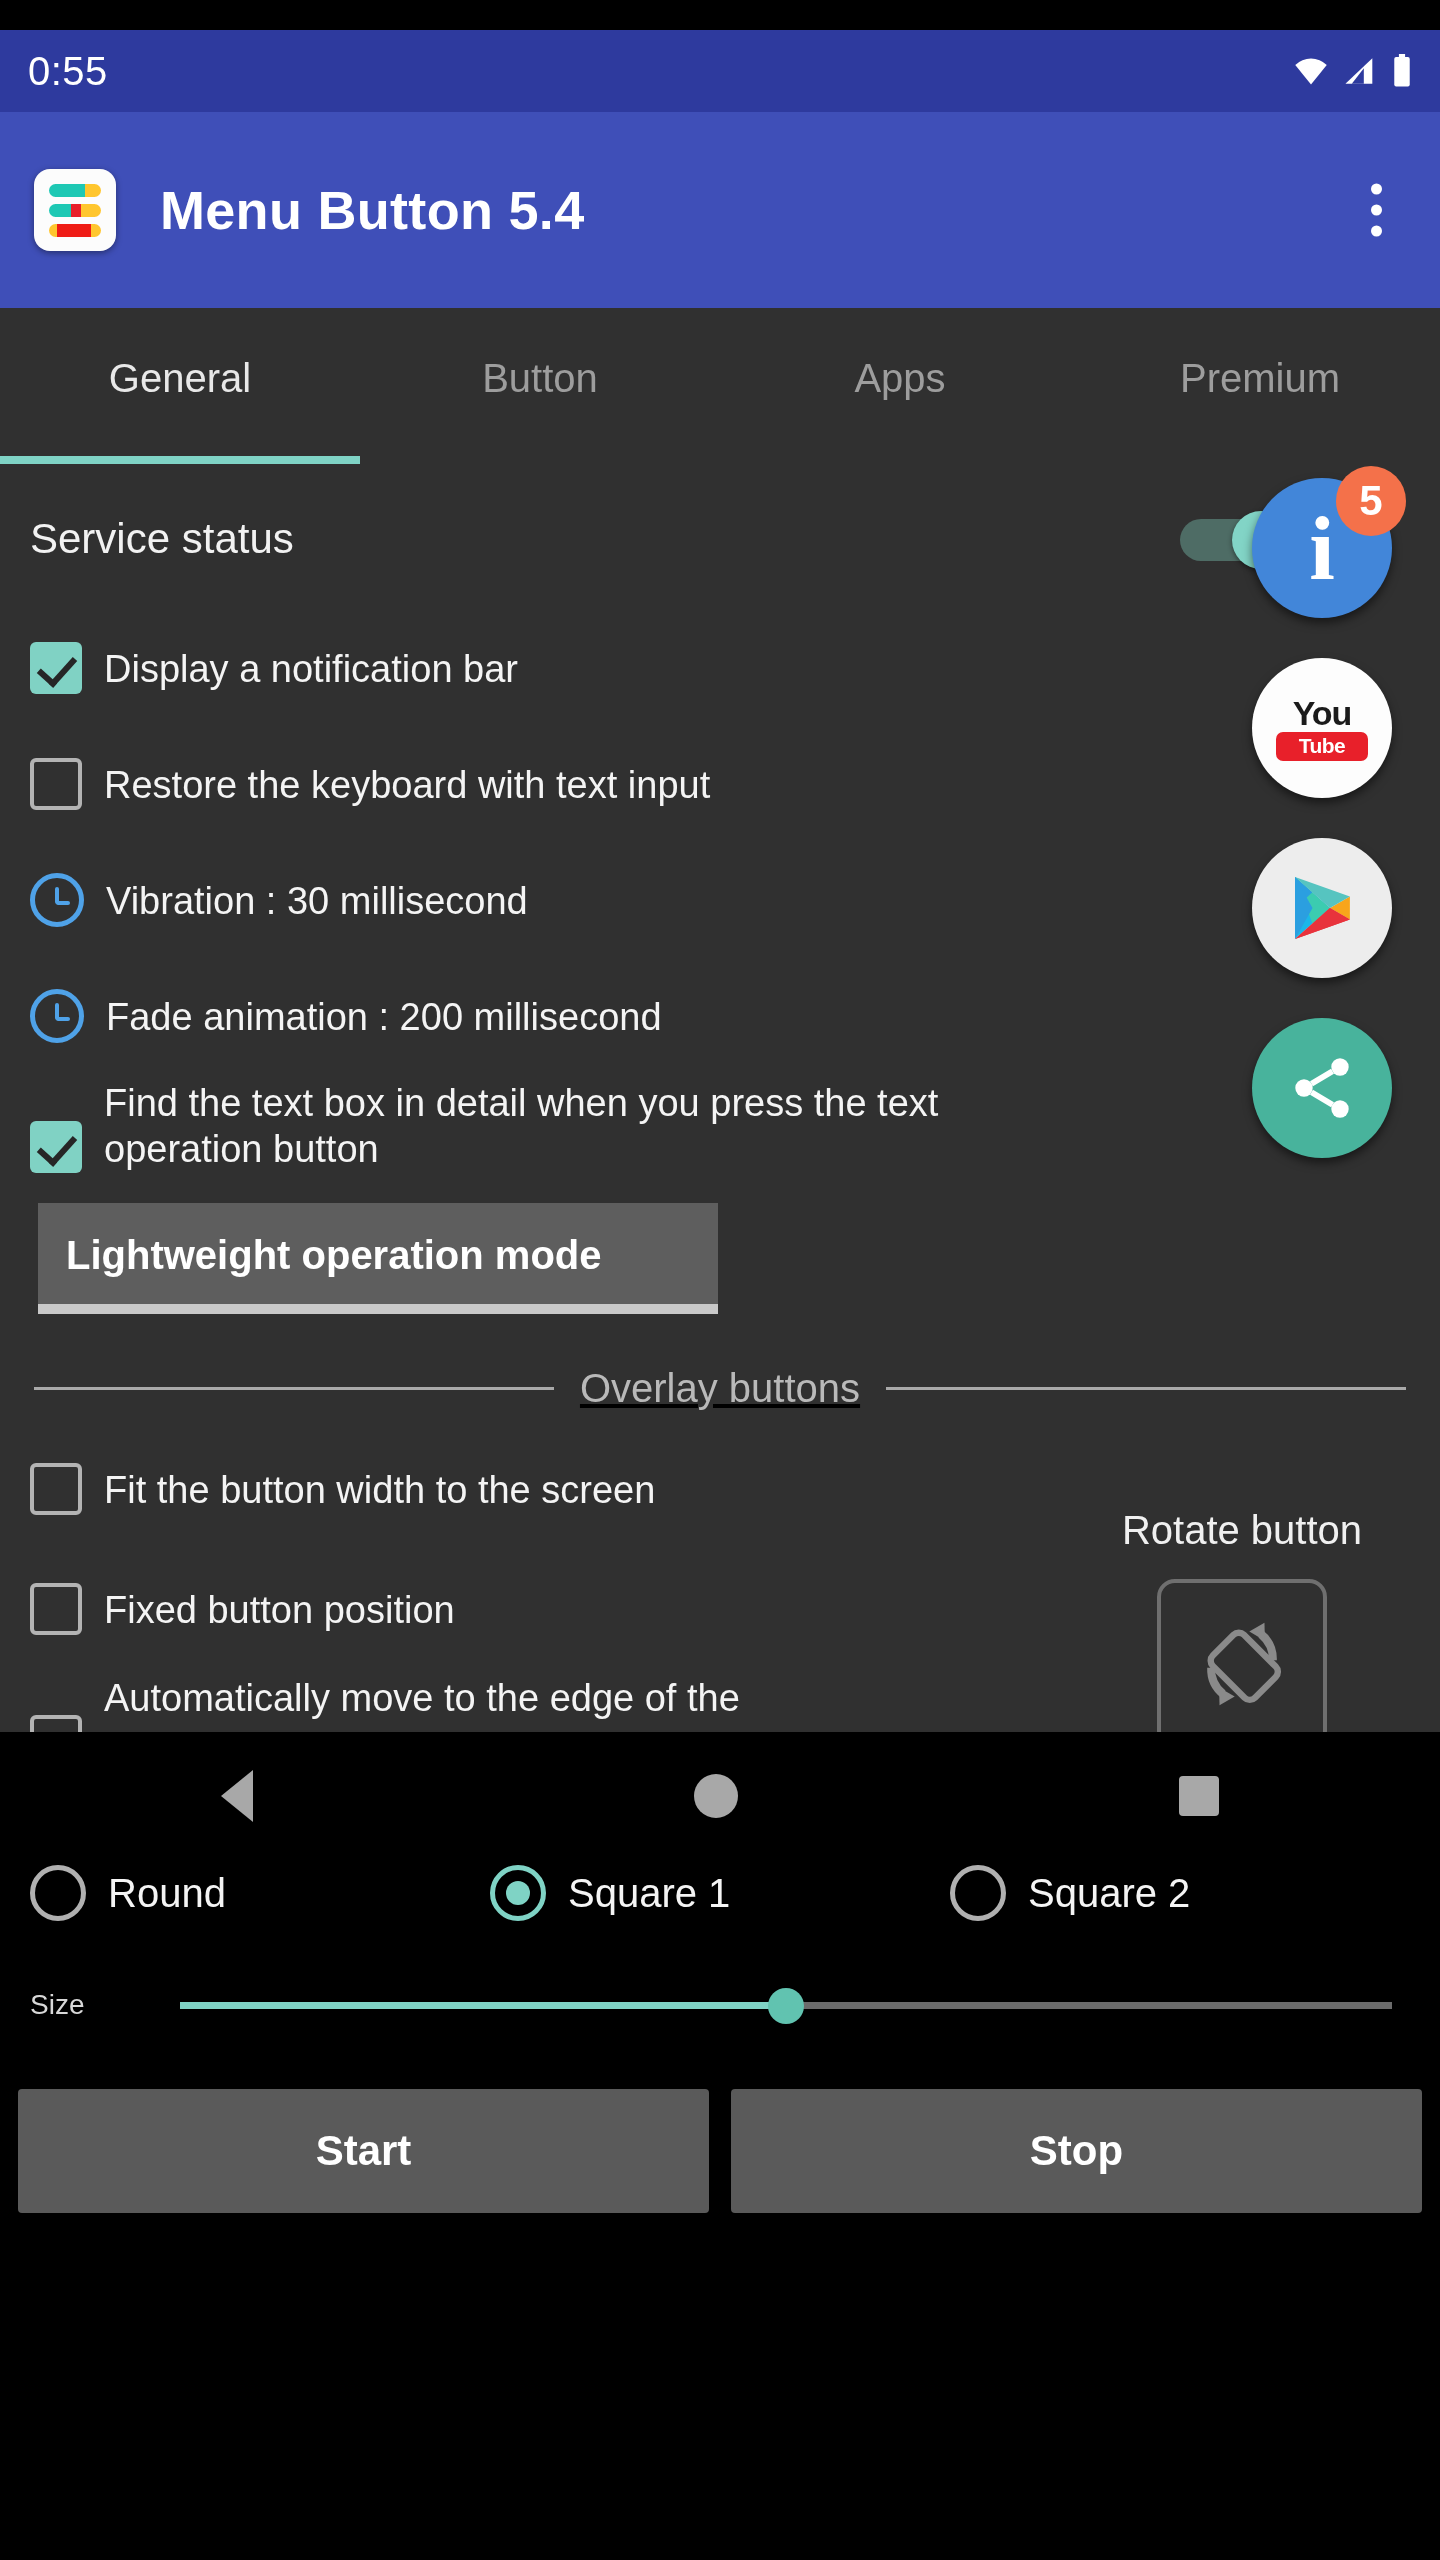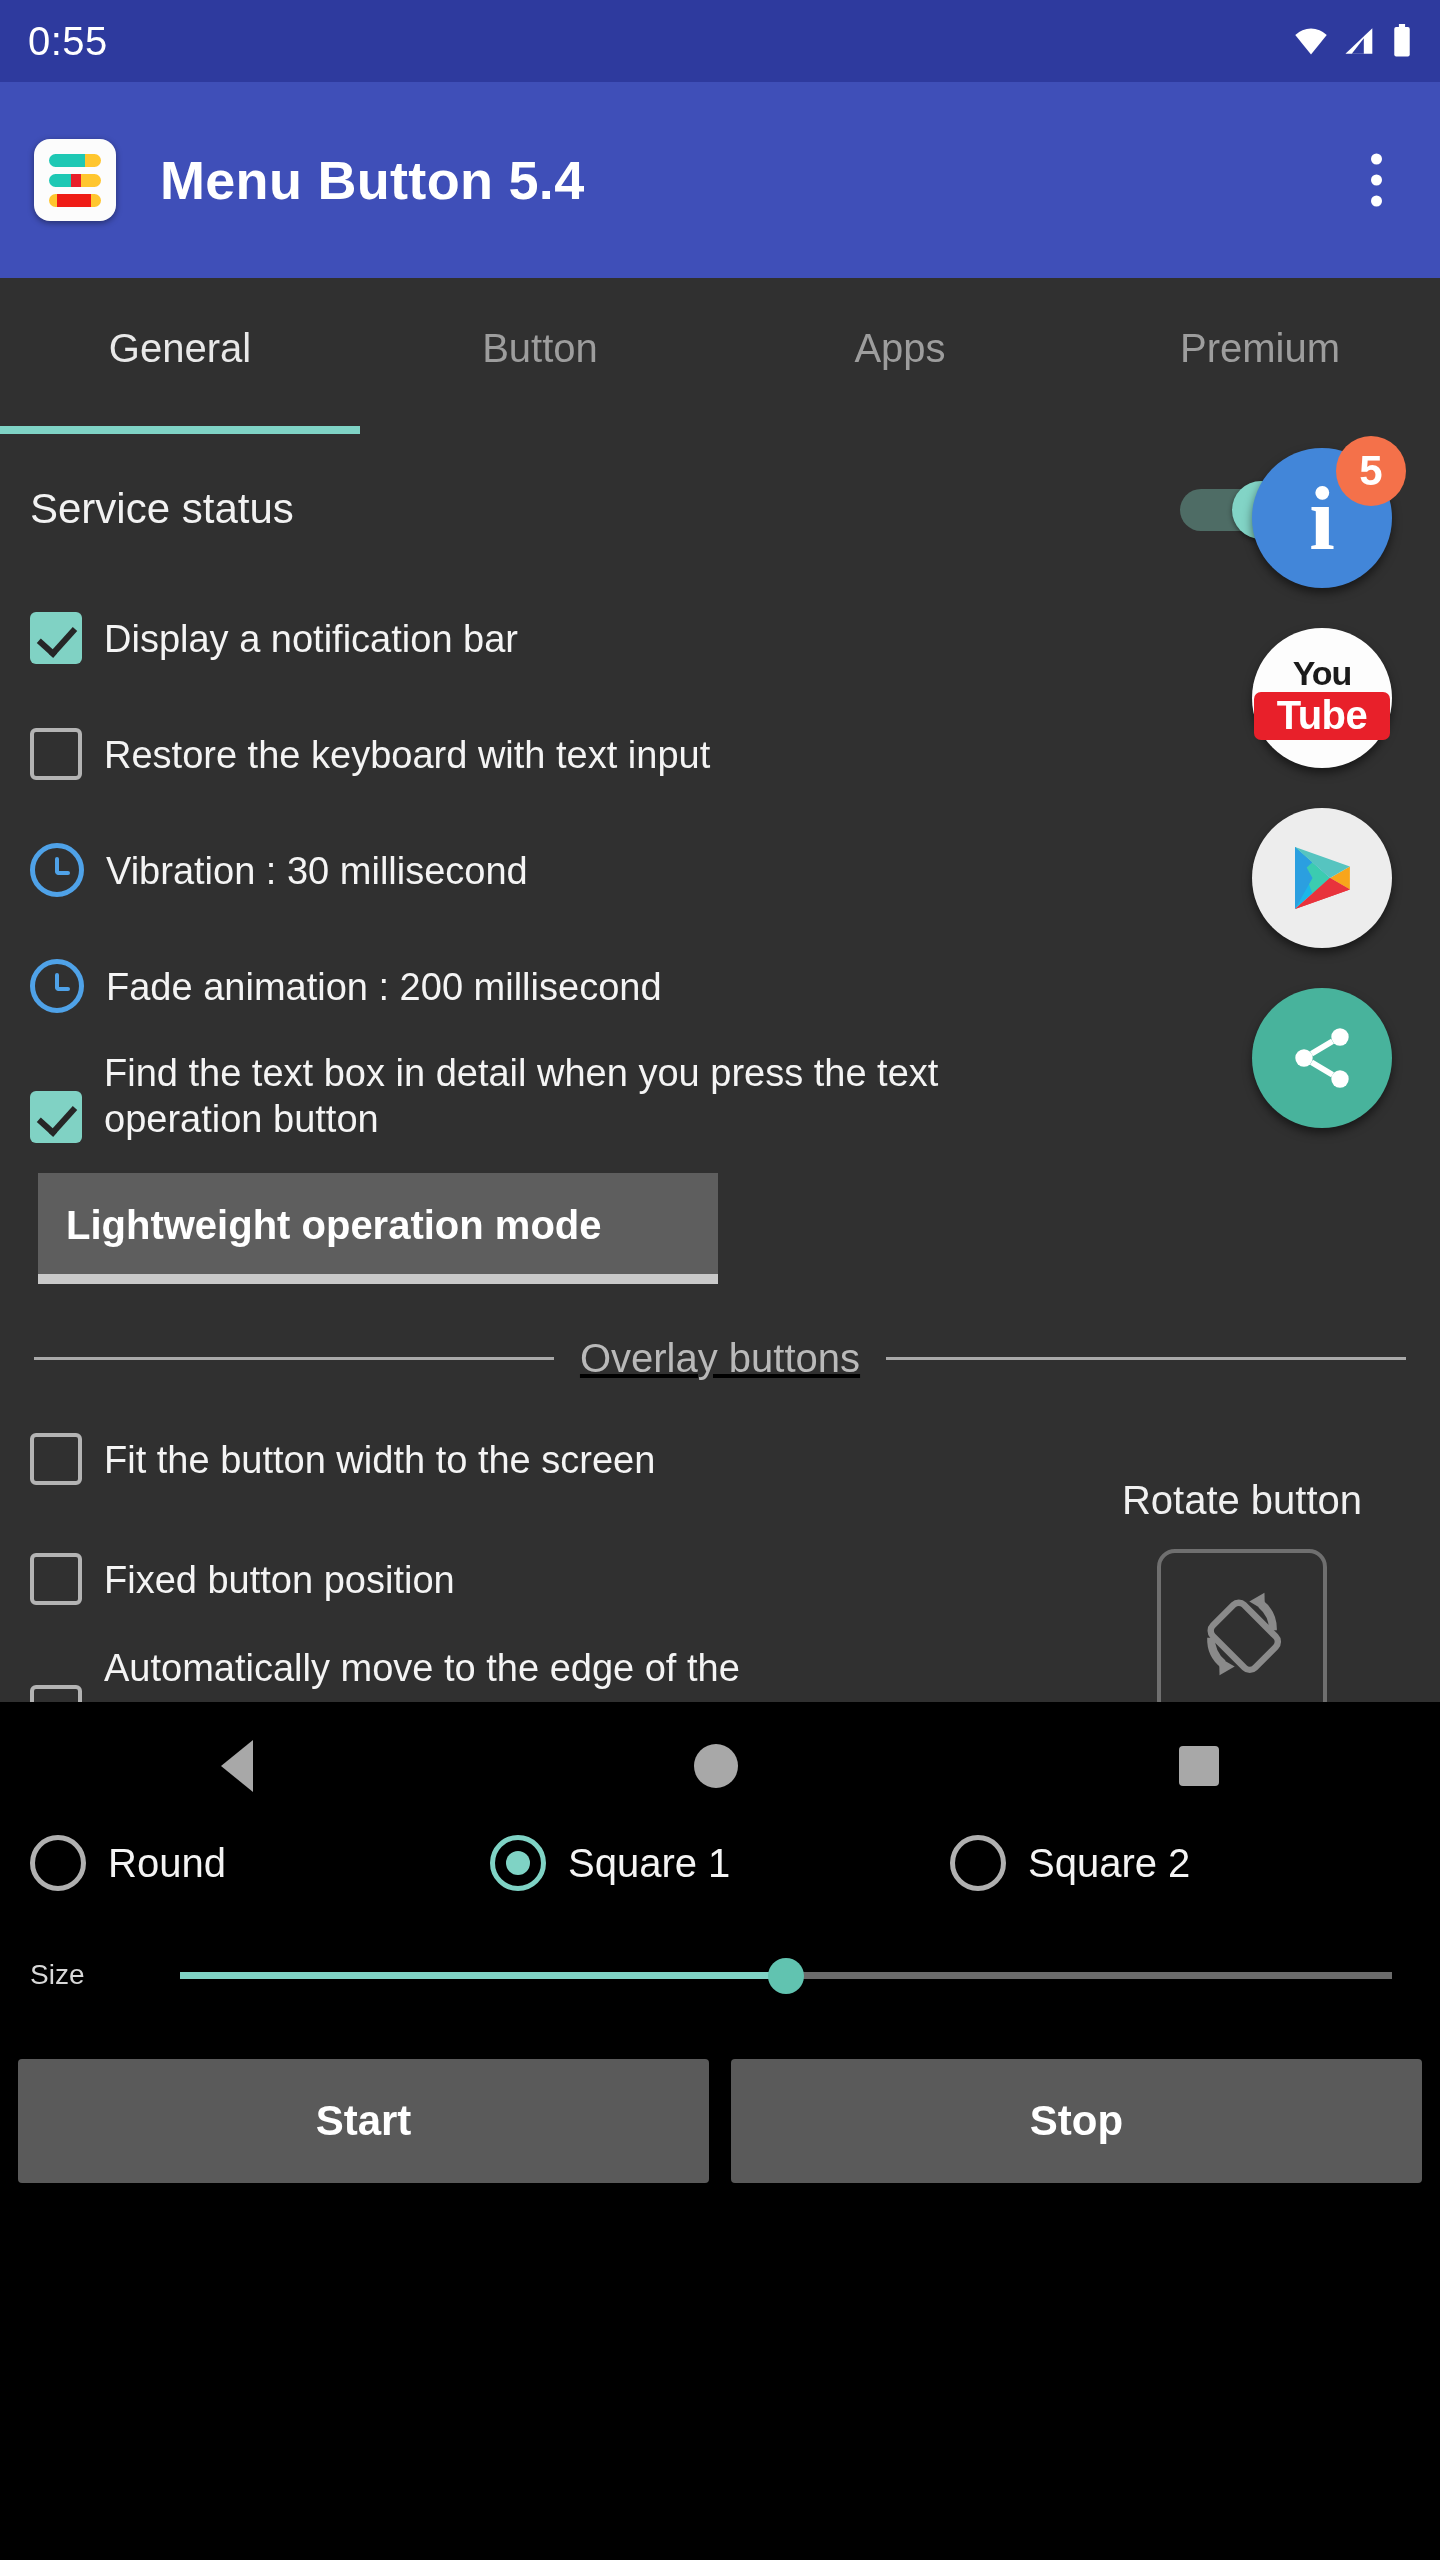--- a/index.html
+++ b/index.html
@@ -2,21 +2,21 @@
 <html><head>
 <meta charset="utf-8">
 <style>
   * { box-sizing: border-box; margin: 0; padding: 0; }
   html, body {
     width: 1440px; height: 2560px;
     background: #000;
     font-family: "Liberation Sans", sans-serif;
     overflow: hidden;
   }
-  .screen { position: relative; width: 1440px; height: 1830px; background: #303030; }
+  .screen { position: relative; width: 1440px; height: 1830px; background: #303030; margin-top: 30px; }
 
   
   .statusbar {
     height: 82px; background: #2e3a9e; display: flex; align-items: center;
     padding: 0 28px; justify-content: space-between;
   }
   .clock { color: #fff; font-size: 40px; letter-spacing: .5px; }
   .sysicons { display: flex; align-items: center; gap: 14px; }
 
   
@@ -176,21 +176,21 @@
     line-height: 1;
   }
   .badge {
     position: absolute; right: -14px; top: -12px; width: 70px; height: 70px;
     border-radius: 50%; background: #f4714a; color: #fff; font-size: 42px;
     display: flex; align-items: center; justify-content: center; font-weight: bold;
   }
   .fab-yt { background: #fdfdfd; flex-direction: column; gap: 2px; }
   .yt-you { font-size: 34px; font-weight: bold; color: #1b1b1b; line-height: 1; letter-spacing: -1px; }
   .yt-tube {
-    font-size: 40px; font-weight: bold; color: #fff; background: #e8202a;
+    font-size: 21px; font-weight: bold; color: #fff; background: #e8202a;
     border-radius: 7px; padding: 3px 23px 5px; line-height: 1; letter-spacing: -.5px;
   }
   .fab-play { background: #ededed; }
   .fab-share { background: #48b39c; }
 
   
   .navbar {
     position: absolute; left: 0; bottom: 0; width: 1440px; height: 128px;
     background: #000; display: flex; align-items: center; justify-content: space-around;
   }

